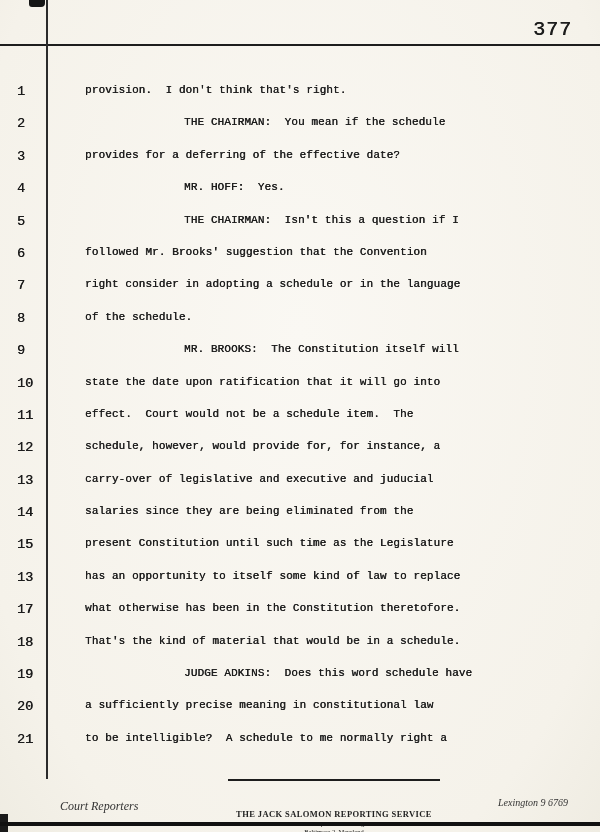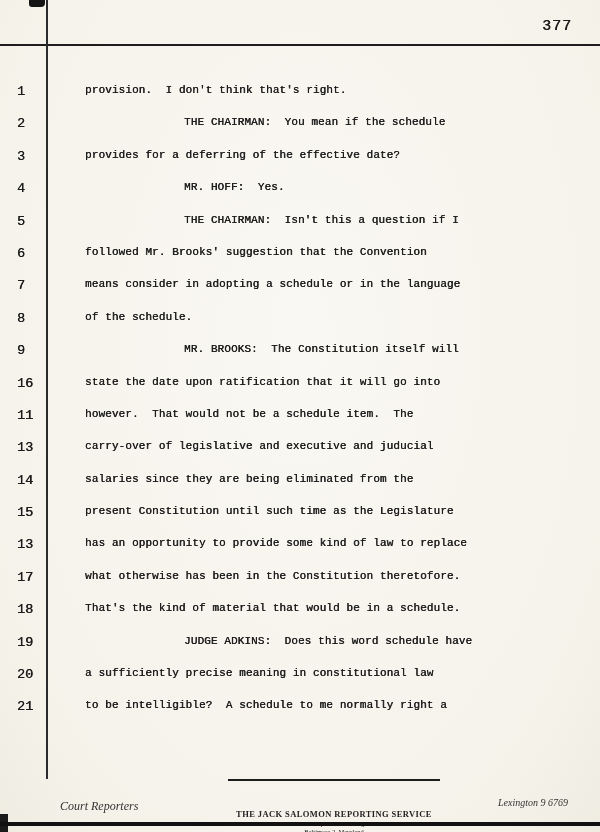--- a/index.html
+++ b/index.html
@@ -14,21 +14,21 @@
     overflow: hidden;
     font-family: "Liberation Mono", "DejaVu Sans Mono", monospace;
     color: #1c1c1c;
   }
   .artifact-tl {
     position: absolute; top: 0; left: 29px; width: 16px; height: 7px;
     background: #151515; border-radius: 0 0 4px 3px;
   }
   .page-number {
     position: absolute; top: 18px; right: 28px;
-    font-size: 15px; letter-spacing: 1px;
+    font-size: 20px; letter-spacing: 1px;
     text-shadow: 0.4px 0 0 currentColor;
   }
   .top-rule {
     position: absolute; top: 44px; left: 0; width: 600px; height: 2px;
     background: #1d1d1d;
   }
   .v-rule {
     position: absolute; top: 0; left: 46px; width: 2px; height: 779px;
     background: #2b2b2b;
   }
@@ -118,53 +118,57 @@
     <div class="row indent">
       <span class="num">5</span>
       <span class="txt">THE CHAIRMAN:  Isn't this a question if I</span>
     </div>
     <div class="row">
       <span class="num">6</span>
       <span class="txt">followed Mr. Brooks' suggestion that the Convention</span>
     </div>
     <div class="row">
       <span class="num">7</span>
-      <span class="txt">means consider in adopting a schedule or in the language</span>
+      <span class="txt">right consider in adopting a schedule or in the language</span>
     </div>
     <div class="row">
       <span class="num">8</span>
       <span class="txt">of the schedule.</span>
     </div>
     <div class="row indent">
       <span class="num">9</span>
       <span class="txt">MR. BROOKS:  The Constitution itself will</span>
     </div>
     <div class="row">
-      <span class="num">16</span>
+      <span class="num">10</span>
       <span class="txt">state the date upon ratification that it will go into</span>
     </div>
     <div class="row">
       <span class="num">11</span>
-      <span class="txt">however.  That would not be a schedule item.  The</span>
+      <span class="txt">effect.  Court would not be a schedule item.  The</span>
+    </div>
+    <div class="row">
+      <span class="num">12</span>
+      <span class="txt">schedule, however, would provide for, for instance, a</span>
     </div>
     <div class="row">
       <span class="num">13</span>
       <span class="txt">carry-over of legislative and executive and juducial</span>
     </div>
     <div class="row">
       <span class="num">14</span>
       <span class="txt">salaries since they are being eliminated from the</span>
     </div>
     <div class="row">
       <span class="num">15</span>
       <span class="txt">present Constitution until such time as the Legislature</span>
     </div>
     <div class="row">
       <span class="num">13</span>
-      <span class="txt">has an opportunity to provide some kind of law to replace</span>
+      <span class="txt">has an opportunity to itself some kind of law to replace</span>
     </div>
     <div class="row">
       <span class="num">17</span>
       <span class="txt">what otherwise has been in the Constitution theretofore.</span>
     </div>
     <div class="row">
       <span class="num">18</span>
       <span class="txt">That's the kind of material that would be in a schedule.</span>
     </div>
     <div class="row indent">

